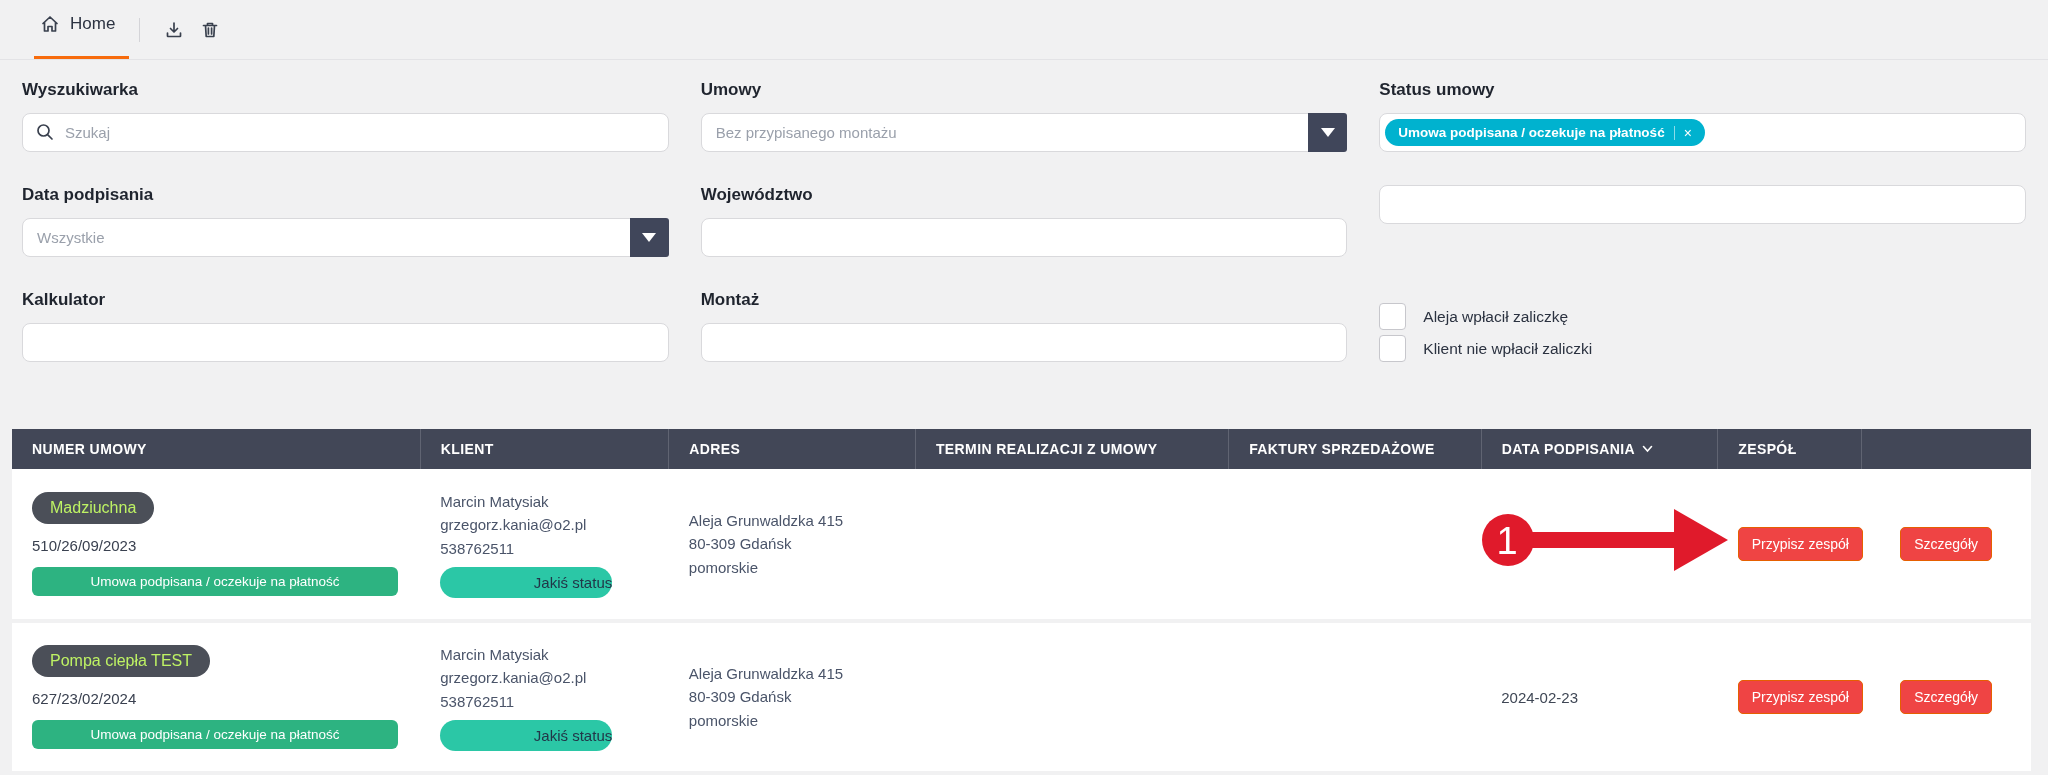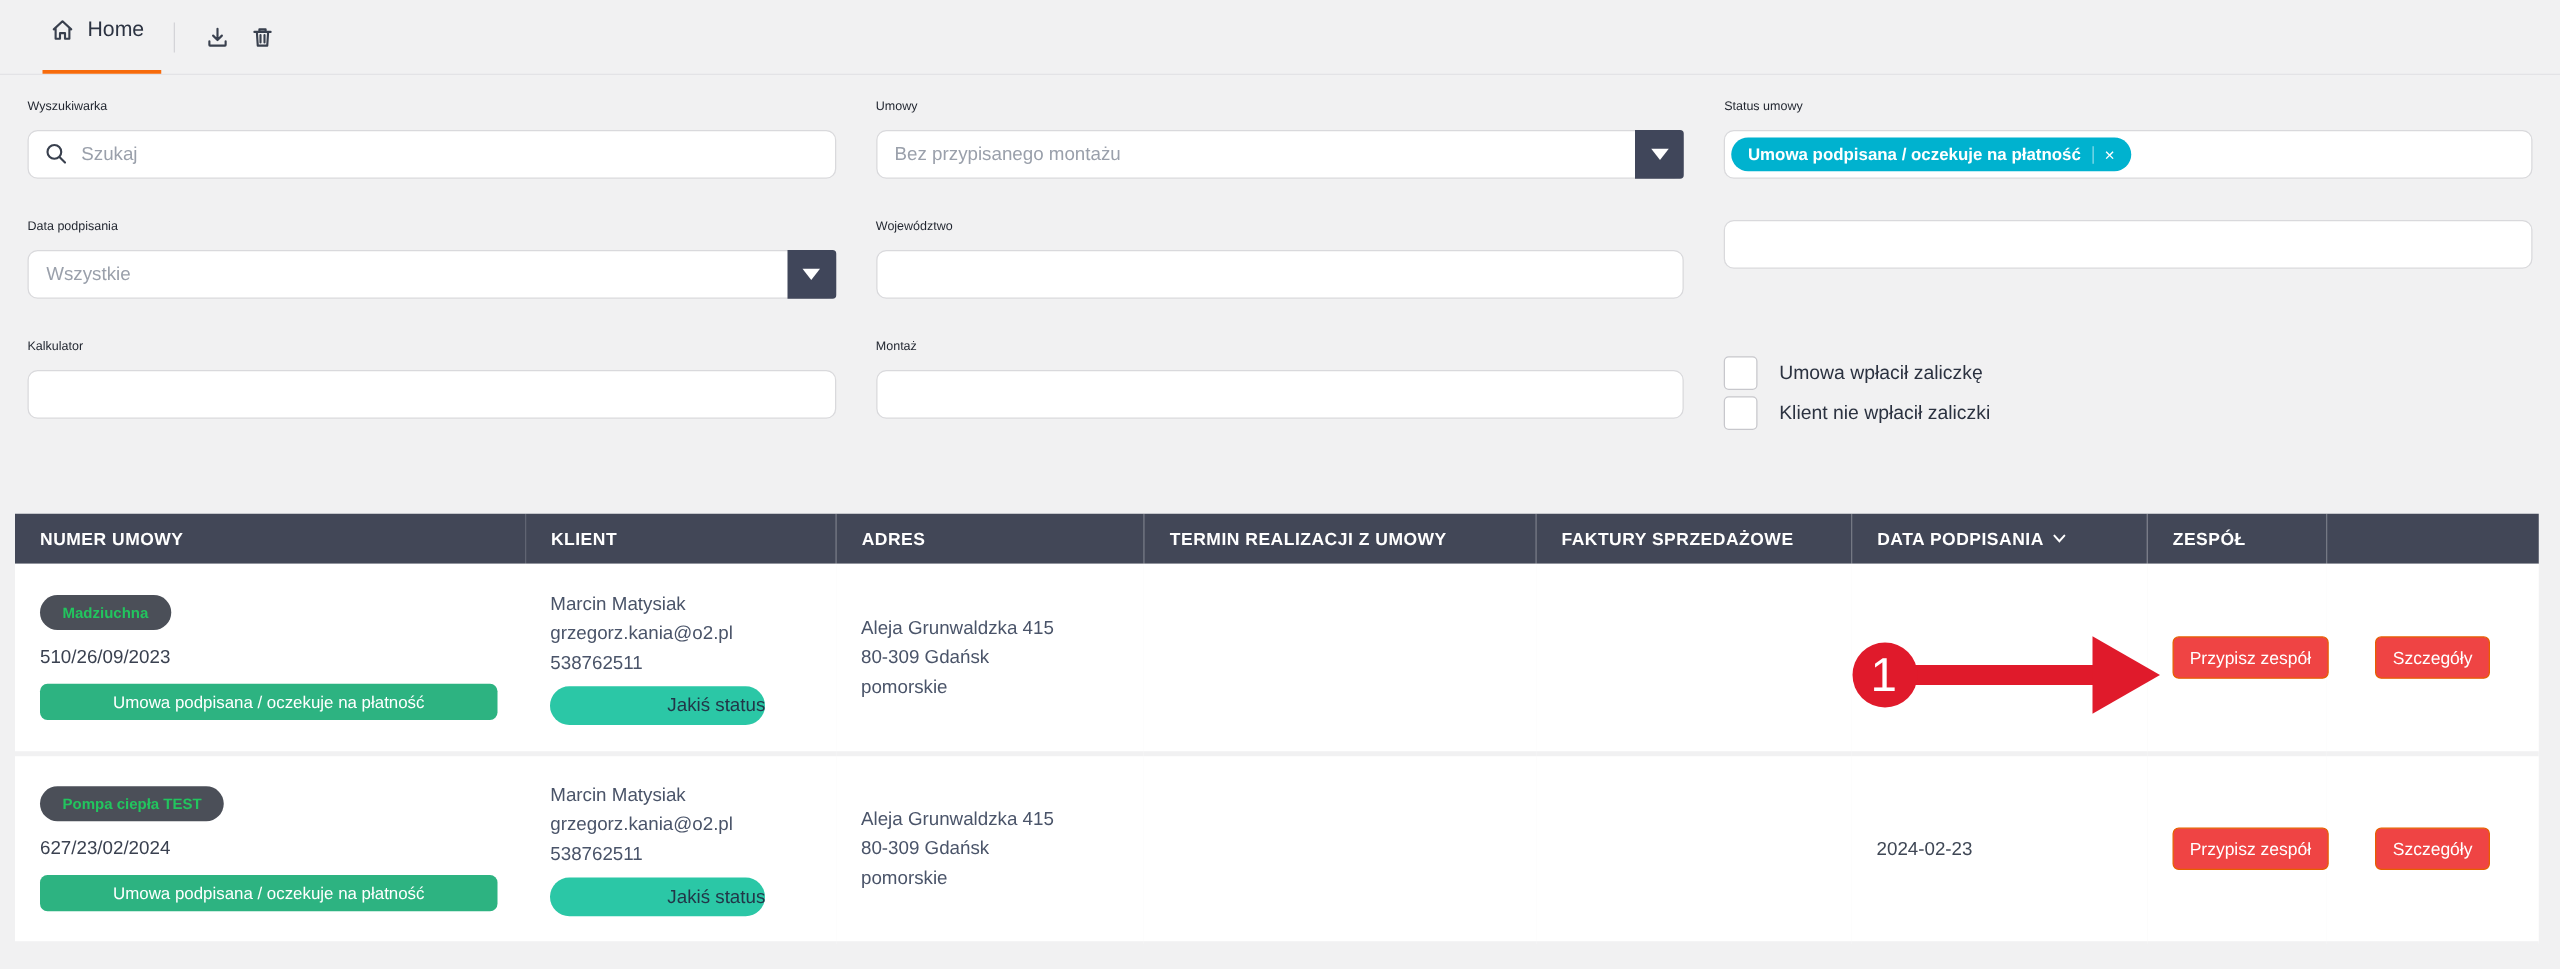--- a/index.html
+++ b/index.html
@@ -24,21 +24,21 @@
     width:36px; height:36px; display:flex; align-items:center; justify-content:center;
     background:none; border:none; cursor:pointer; border-radius:5px;
   }
   .icon { stroke:#39404e; fill:none; stroke-width:1.7; stroke-linecap:round; stroke-linejoin:round; }
 
   
   .filters {
     display:grid; grid-template-columns:repeat(3,1fr);
     column-gap:32px; row-gap:33px; padding:20px 22px 0 22px;
   }
-  .fgroup > label { display:block; font-weight:400; font-size:10px; color:#1f242e; margin-bottom:13px; }
+  .fgroup > label { display:block; font-weight:700; font-size:17px; color:#1f242e; margin-bottom:13px; }
   .fbox, .finput {
     width:100%; height:39px; background:#fff; border:1px solid #d9d9dc;
     border-radius:8px; font-size:15px; color:#333; font-family:inherit;
   }
   .finput { padding:0 14px; }
   .finput::placeholder { color:#9aa0ab; opacity:1; }
   .search-wrap { position:relative; }
   .search-wrap .finput { padding-left:42px; }
   .search-wrap .sicon { position:absolute; left:13px; top:9px; }
   .select-wrap { position:relative; }
@@ -73,21 +73,21 @@
   }
   thead th:last-child { border-right:none; }
   thead th .sortic { margin-left:7px; vertical-align:1px; }
   tbody tr { background:#fff; }
   tbody td {
     vertical-align:middle; padding:20px 6px 20px 20px;
     border-bottom:4px solid #f1f1f2; height:152px;
   }
   .stack { display:flex; flex-direction:column; align-items:flex-start; gap:13px; }
   .pill-dark {
-    background:#4b4f58; color:#22c55e; font-weight:700; font-size:12px;
+    background:#4b4f58; color:#bef264; font-weight:400; font-size:16px;
     padding:7px 18px; border-radius:17px; display:inline-block;
   }
   .contract-no { font-size:15px; color:#3a4150; }
   .pill-green {
     background:#2db381; color:#fff; font-size:13.5px; padding:7px 0;
     border-radius:6px; display:inline-block; width:366px; max-width:100%; text-align:center;
   }
   .client-line { font-size:15px; color:#4a5469; line-height:1.55; }
   .pill-teal {
     margin-top:7px; background:#2bc7a6; color:#223648; font-size:15px;
@@ -190,21 +190,21 @@
   </div>
 
   <div class="fgroup">
     <label>Montaż</label>
     <input class="finput" style="">
   </div>
 
   <div class="fgroup checkgroup">
     <div class="checkrow">
       <span class="checkbox"></span>
-      <span>Umowa wpłacił zaliczkę</span>
+      <span>Aleja wpłacił zaliczkę</span>
     </div>
     <div class="checkrow">
       <span class="checkbox"></span>
       <span>Klient nie wpłacił zaliczki</span>
     </div>
   </div>
 </div>
 
 <div class="tablewrap">
 <table>

